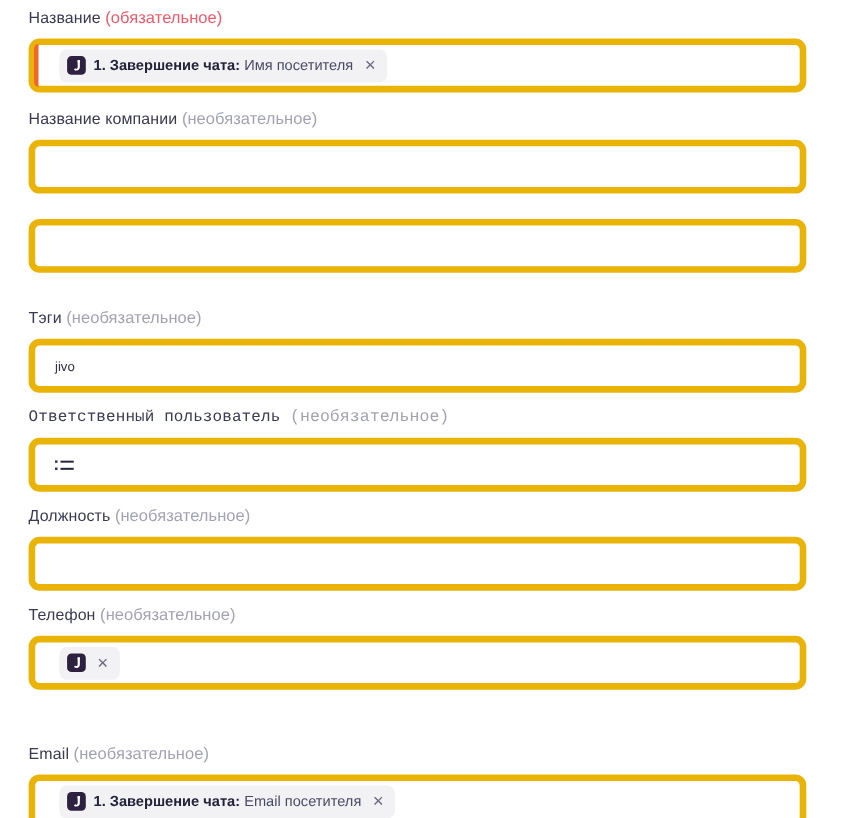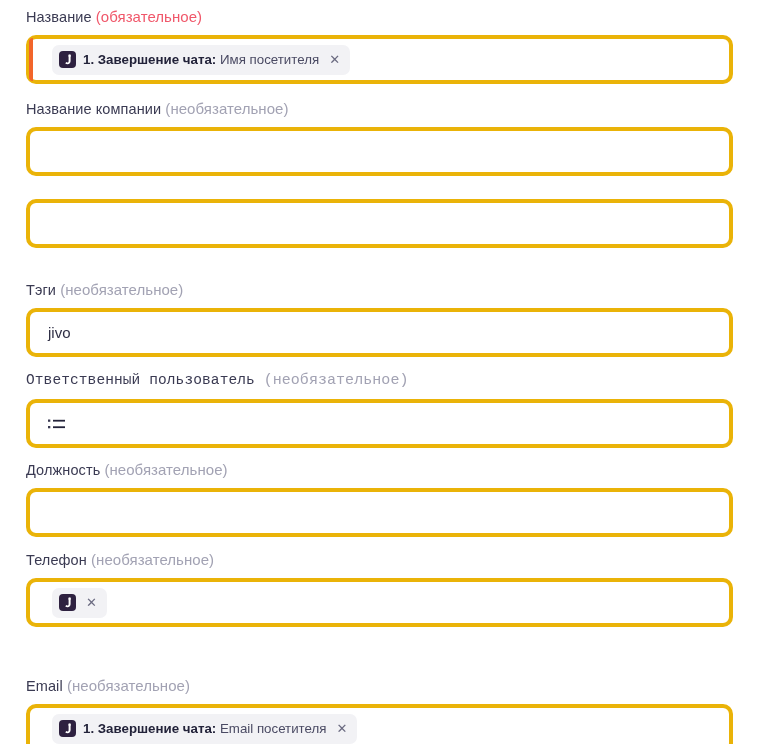--- a/index.html
+++ b/index.html
@@ -42,21 +42,21 @@
     color: #a2a2b3;
     letter-spacing: 0.05px;
   }
   .field-label .label-hint.required {
     color: #f0576a;
   }
 
   .input-box {
     margin-top: 9px;
     height: 49px;
-    border: 4px solid #eab308;
+    border: 6px solid #eab308;
     border-radius: 10px;
     background: #ffffff;
     display: flex;
     align-items: center;
     padding: 0 14px;
     position: relative;
     overflow: visible;
   }
 
   .input-box.accent::before {
@@ -64,21 +64,21 @@
     position: absolute;
     left: -1px;
     top: -1px;
     bottom: -1px;
     width: 4px;
     border-radius: 10px 0 0 10px;
     background: #f2652a;
   }
 
   .input-text {
-    font-size: 15px;
+    font-size: 12px;
     color: #2f2f45;
     padding-left: 4px;
   }
 
   
   .chip {
     display: inline-flex;
     align-items: center;
     background: #f2f2f5;
     border-radius: 7px;

